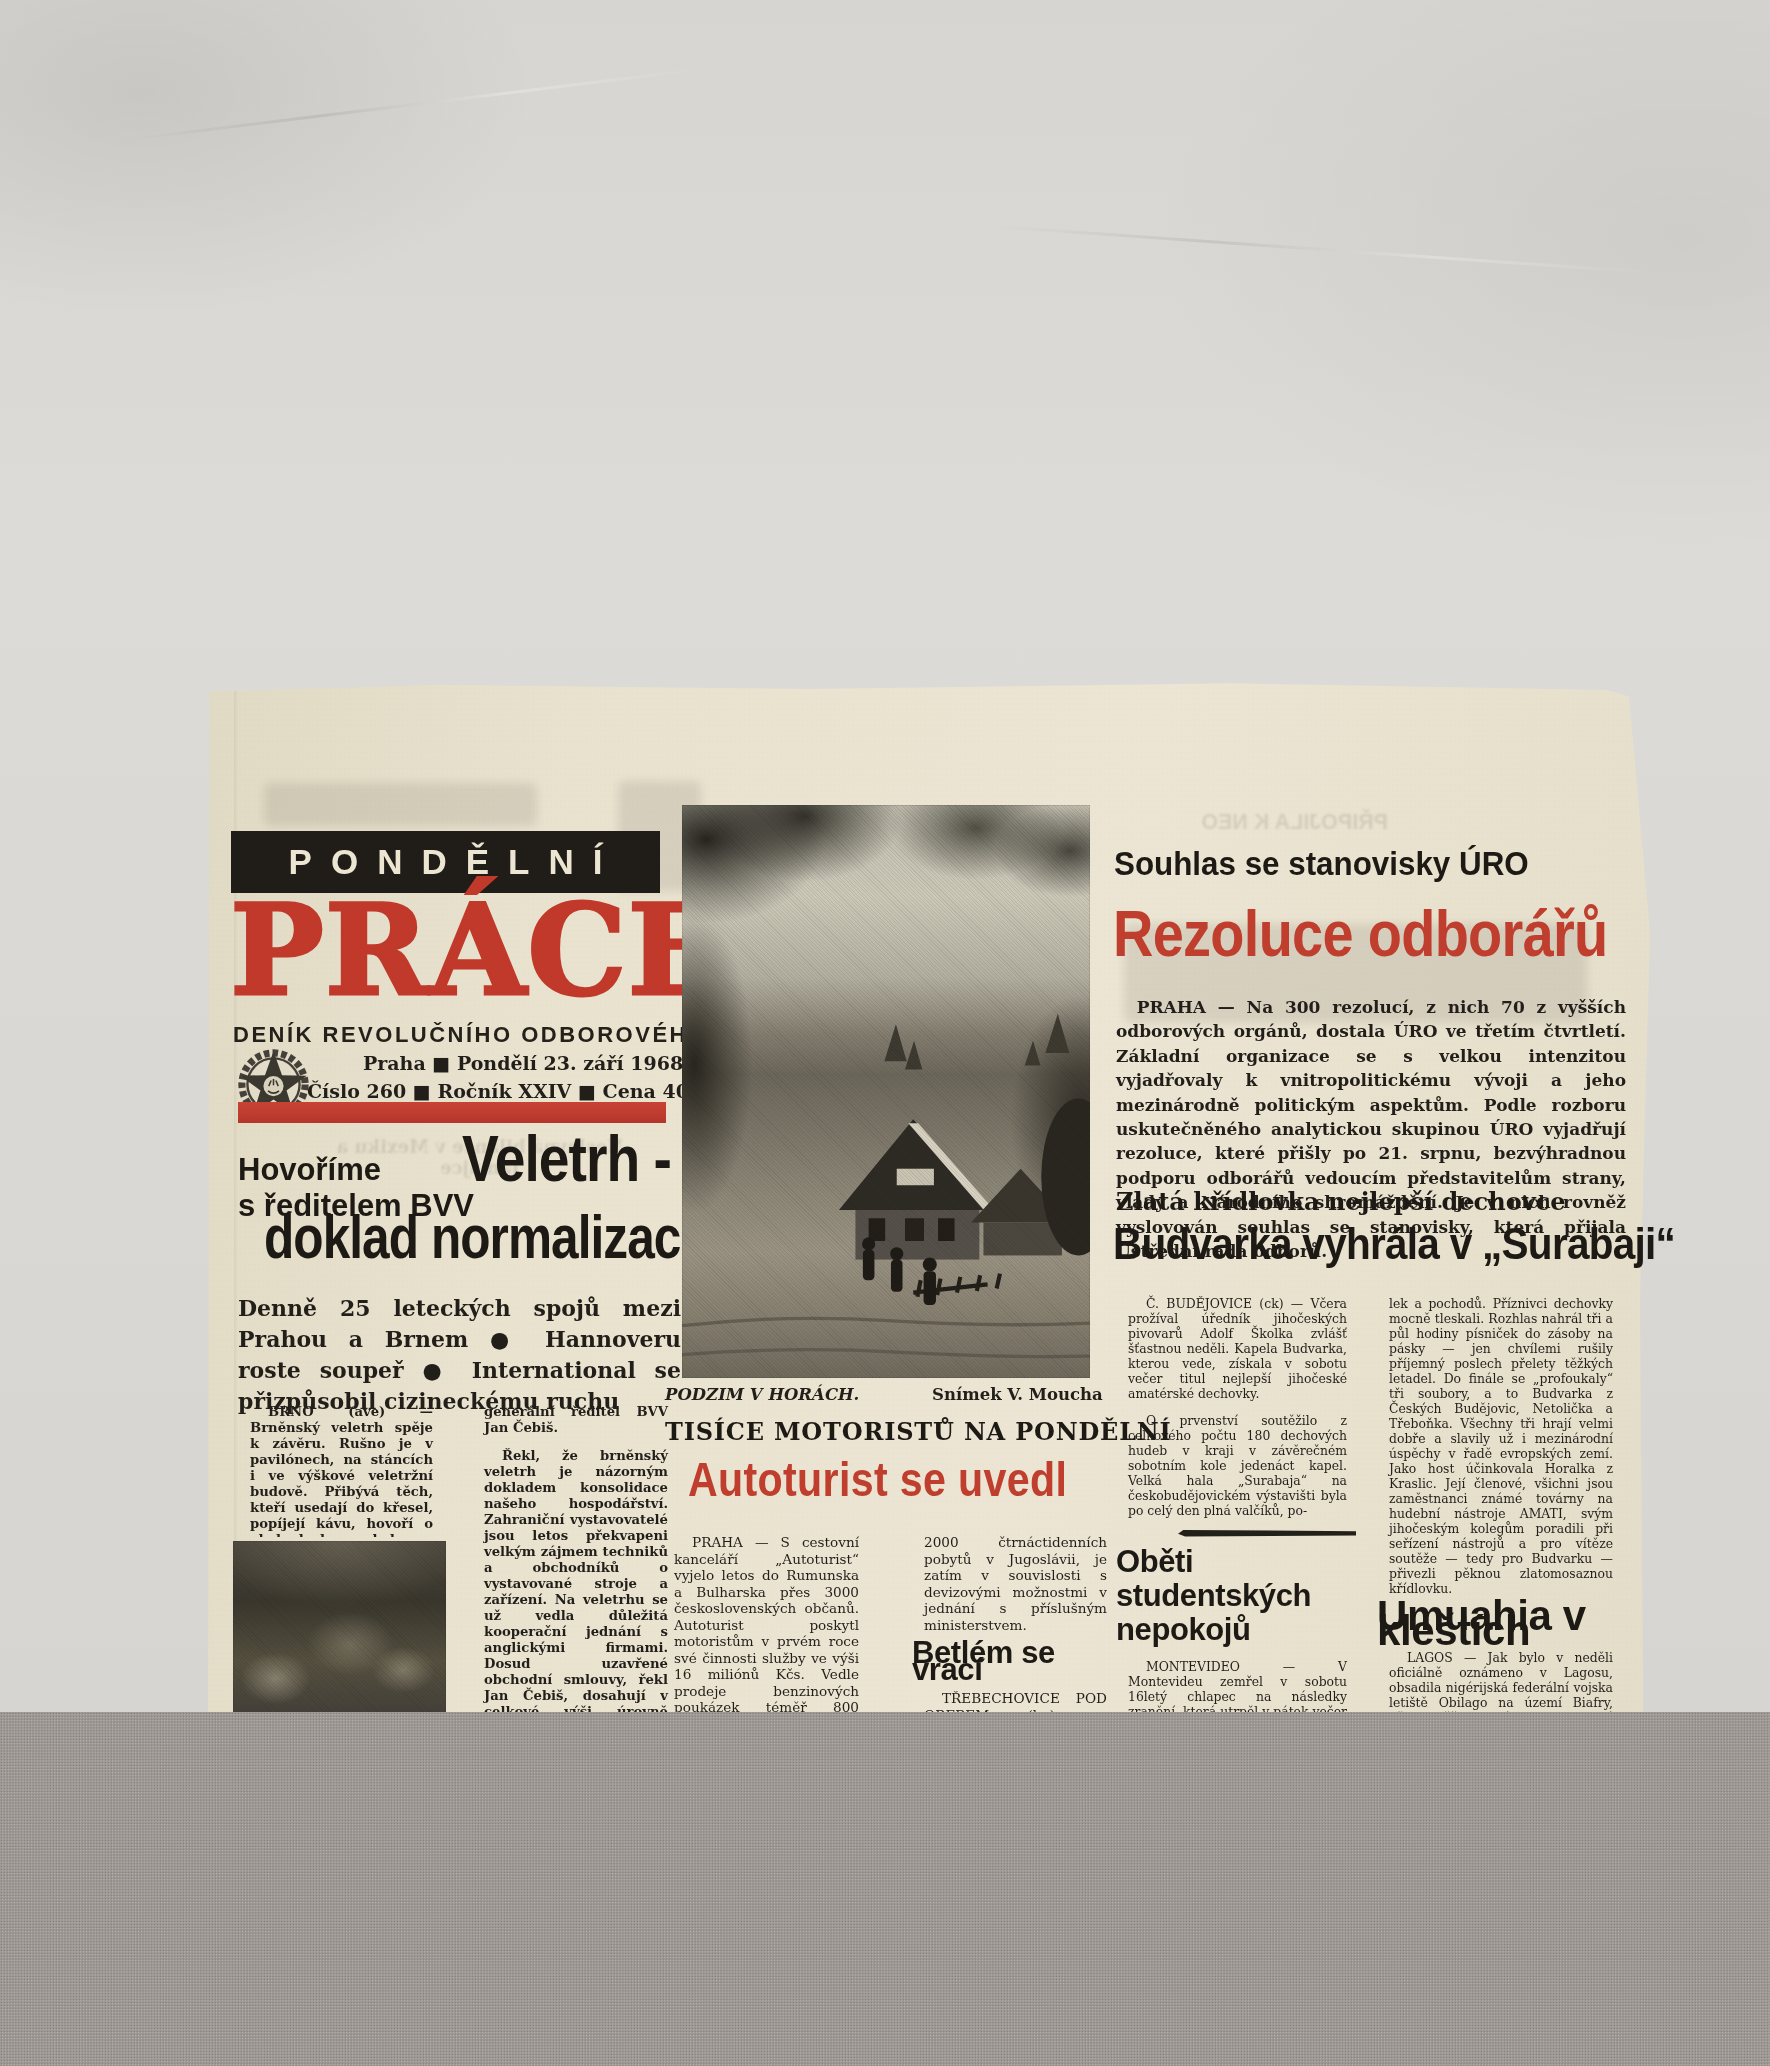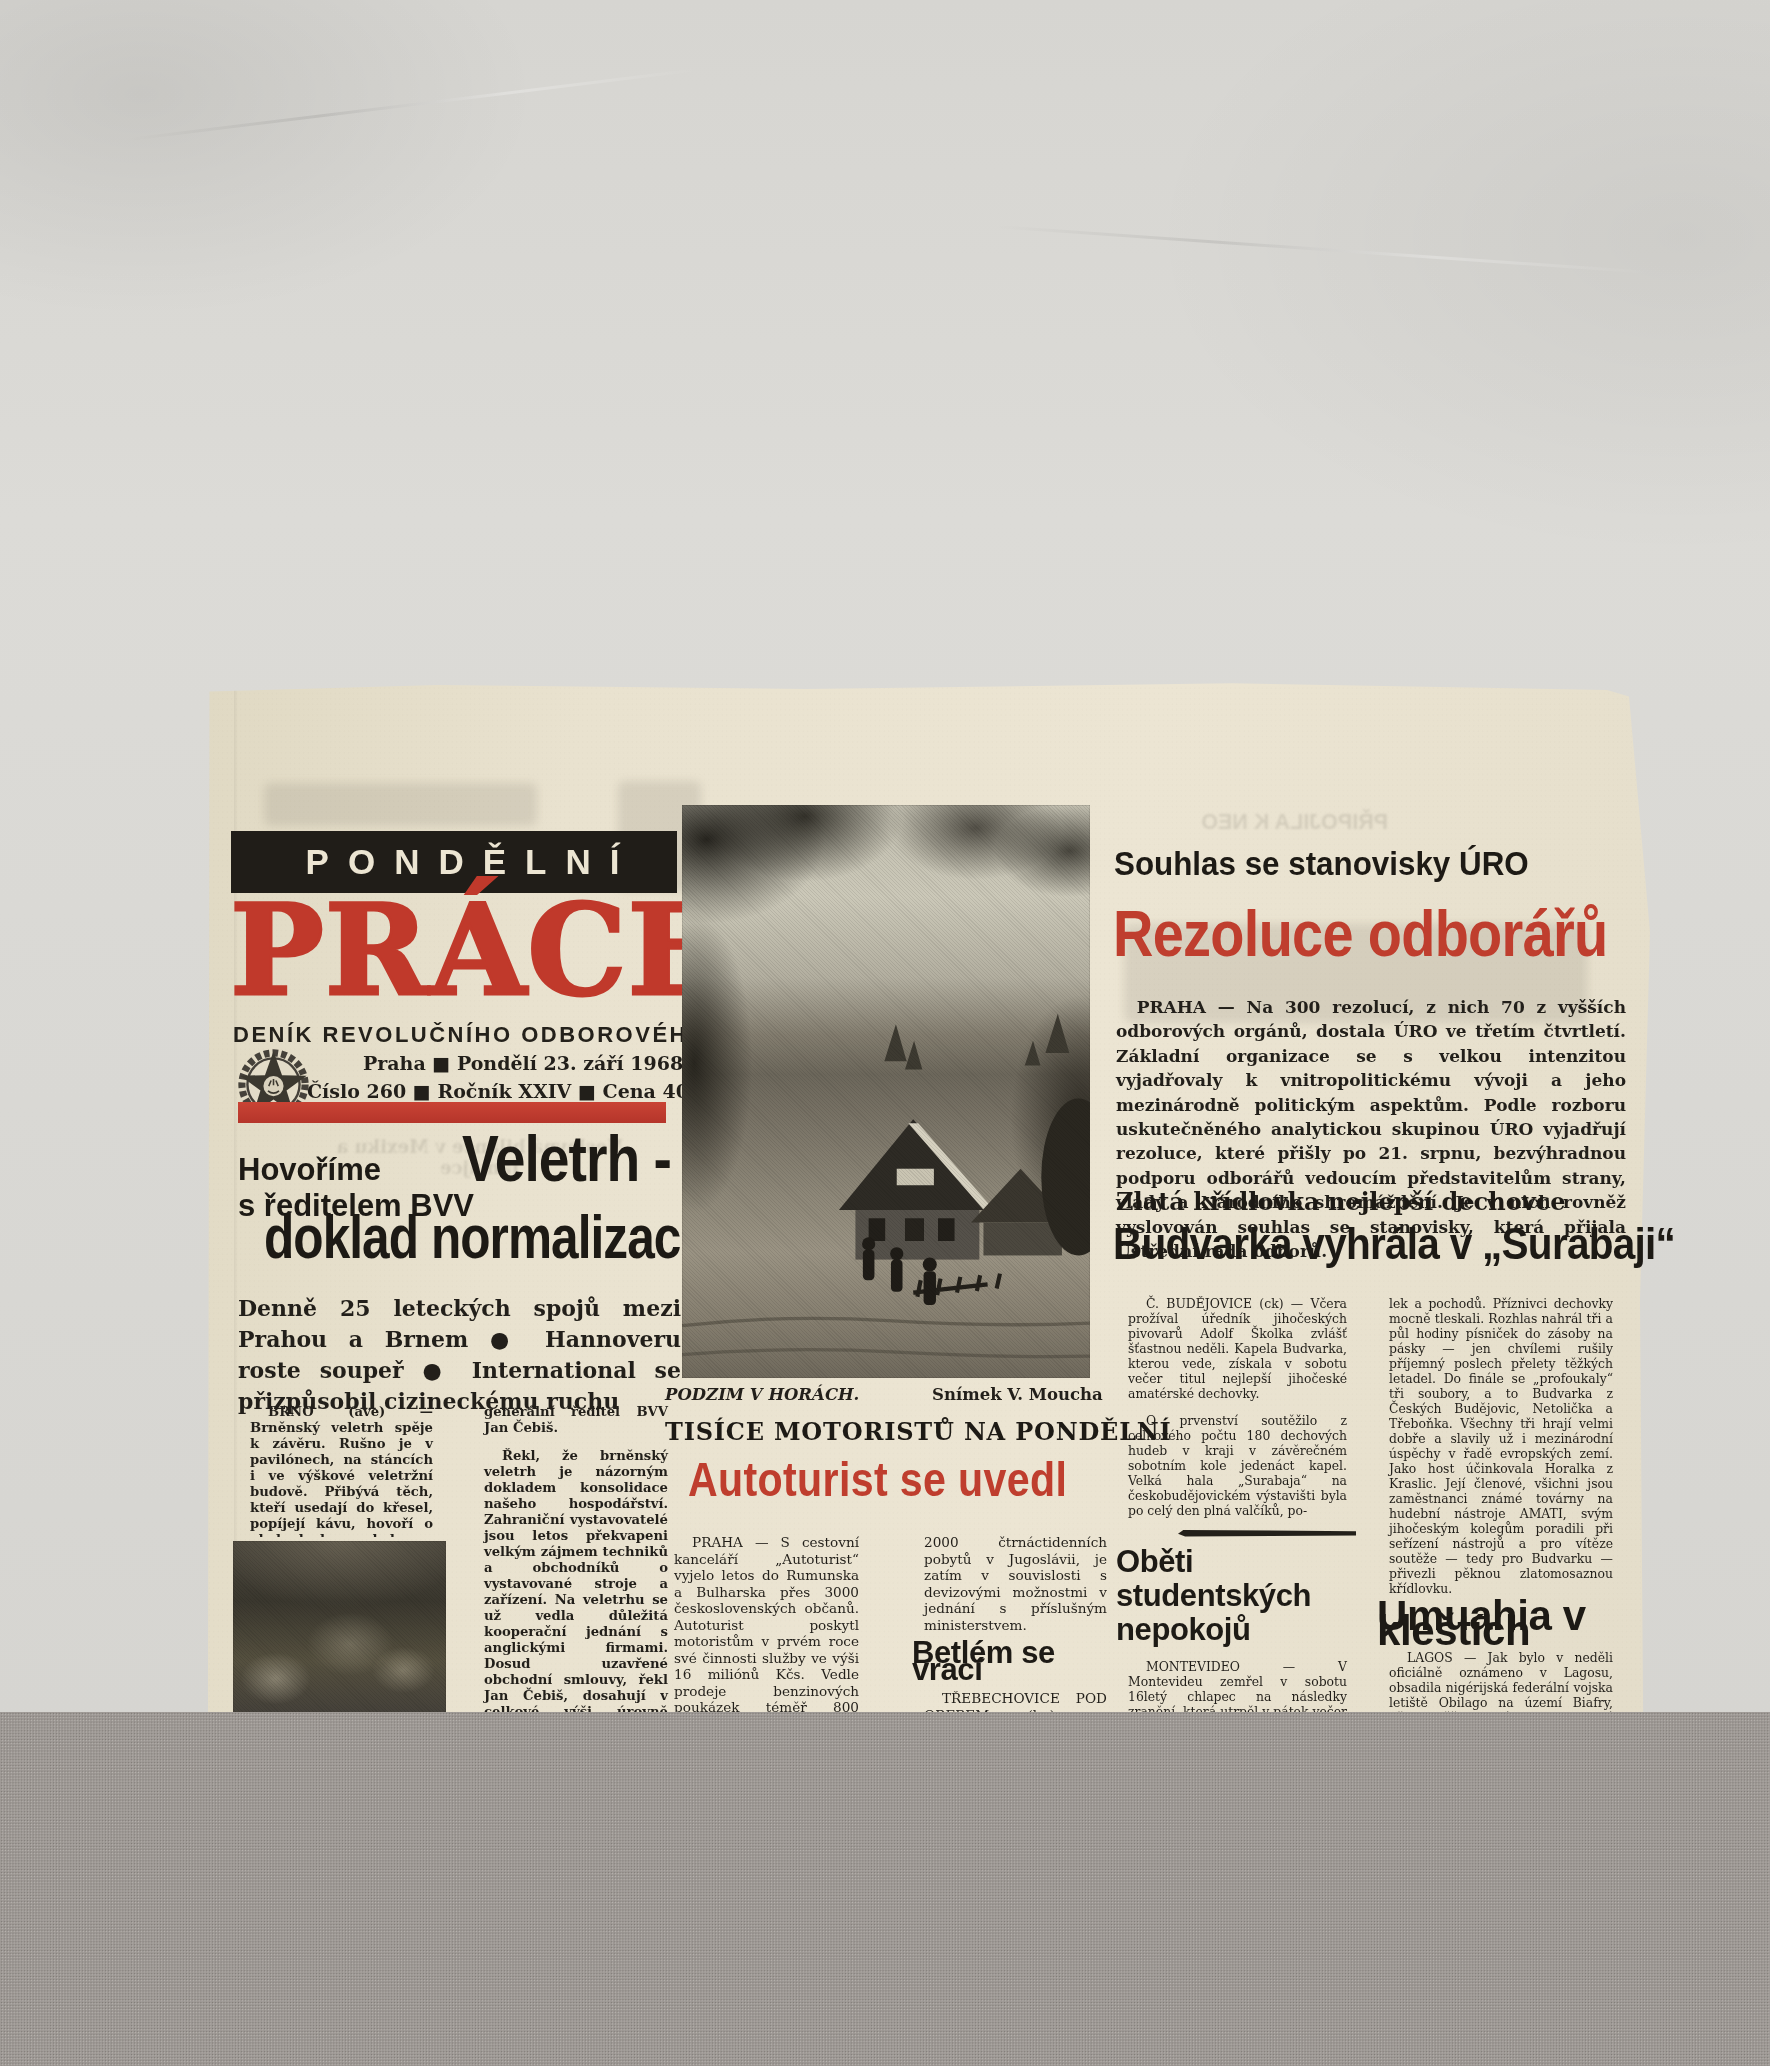--- a/index.html
+++ b/index.html
@@ -34,21 +34,21 @@
     background-image:radial-gradient(rgba(90,80,60,.05) 0.4px, transparent 0.7px);
     background-size:4.5px 5.4px;opacity:.5;}
 
   
   .ghost{opacity:.14;filter:blur(1.2px);color:#4c483e;}
   .ghost-blob{background:rgba(110,105,92,.16);filter:blur(4.1px);border-radius:7.4px;}
   .mirror{transform:scaleX(-1);}
 
   
   #pondelni-bar{left:231px;top:831px;width:429px;height:62px;background:#201d18;
-    display:flex;align-items:center;justify-content:center;padding-left:17px;}
+    display:flex;align-items:center;justify-content:center;}
   #pondelni-bar span{color:#ece5d2;font-weight:700;font-size:35px;letter-spacing:19px;text-indent:19px;}
   #prace-title{left:230px;top:888px;width:463px;font-weight:700;font-size:125px;line-height:124px;
     color:#c0392b;-webkit-text-stroke:2.9px #c0392b;letter-spacing:0.8px;}
   #denik-line{left:233px;top:1022px;font-size:22px;font-weight:700;letter-spacing:2.5px;color:#24211b;}
   #dateline1{left:363px;top:1052px;font-size:19px;font-weight:700;}
   #dateline2{left:307px;top:1080px;font-size:19px;font-weight:700;}
   #red-rule{left:238px;top:1102px;width:428px;height:20.7px;background:linear-gradient(180deg,#c94335,#b5352a);}
 
   
   .hl{font-weight:700;color:#1d1a15;transform-origin:left top;}

